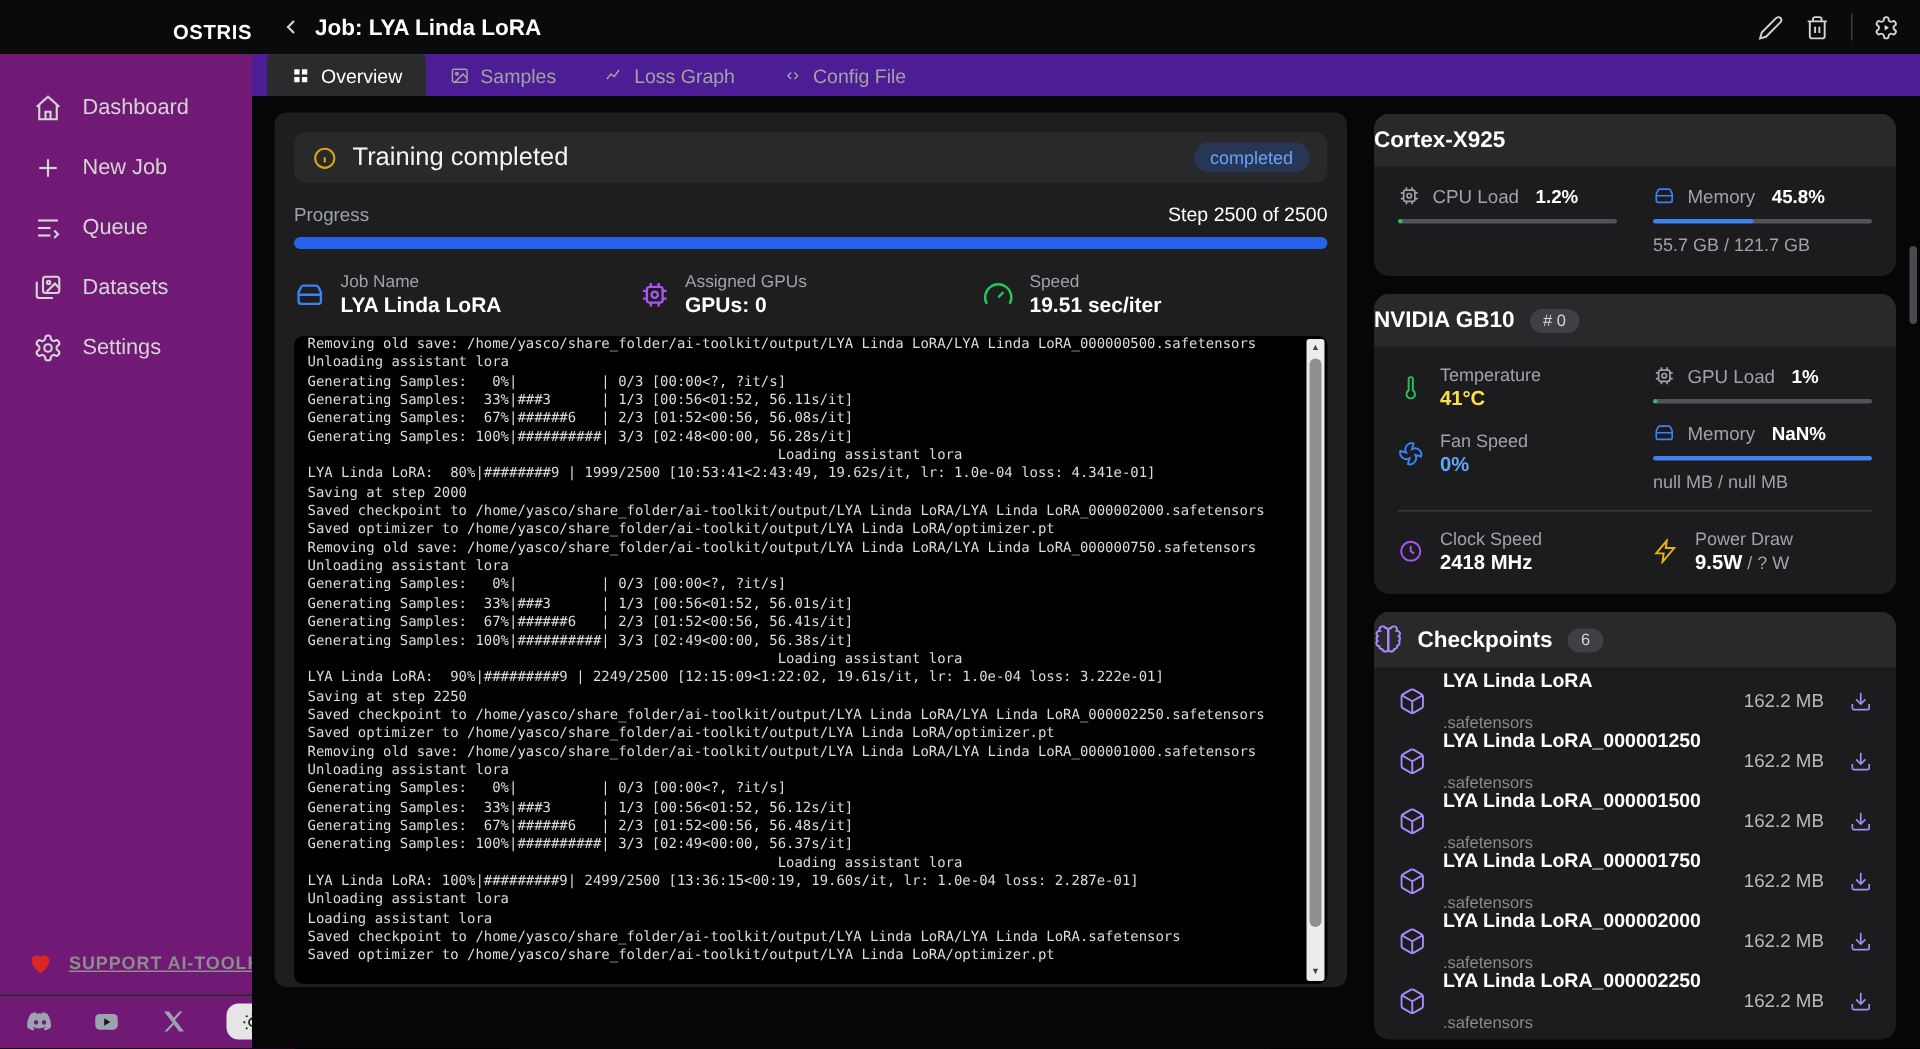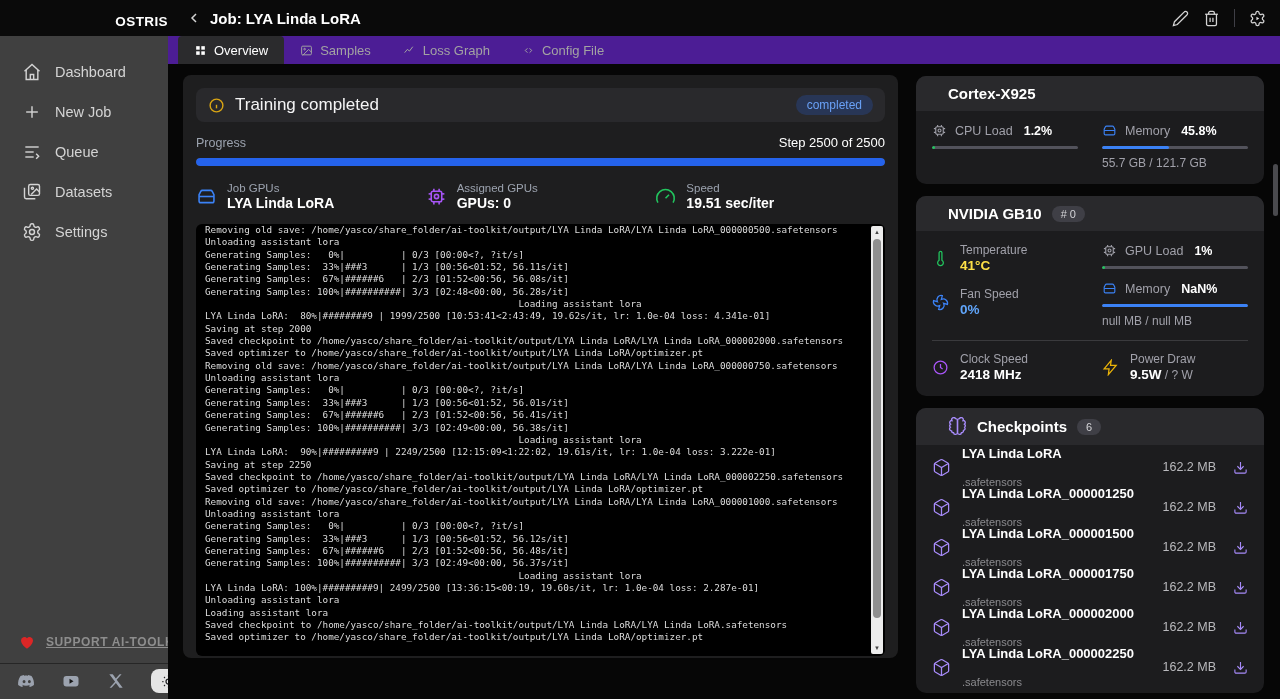--- a/index.html
+++ b/index.html
@@ -14,21 +14,21 @@
   .brand-primary { font-weight:700; font-size:13.5px; color:#fff; letter-spacing:.4px; }
   .brand-secondary { font-weight:400; font-size:13.5px; color:#a3a3a3; letter-spacing:.4px; margin-left:12px; }
   .job-head { display:flex; align-items:center; gap:8px; margin-left:18px; }
   .job-head svg { width:16px; height:16px; stroke:#d4d4d4; }
   .job-title { font-size:15px; font-weight:600; color:#fff; }
   .topbar-actions { margin-left:auto; display:flex; align-items:center; gap:14px; padding-right:14px; }
   .topbar-actions .ticon { width:17px; height:17px; stroke:#d4d4d4; fill:none; stroke-width:1.8; cursor:pointer; }
   .tb-divider { width:1px; height:18px; background:#3f3f46; }
 
   
-  .sidebar { position:absolute; left:0; top:36px; width:197px; height:663px; background:#404040; display:flex; flex-direction:column; }
+  .sidebar { position:absolute; left:0; top:36px; width:197px; height:663px; background:#701a75; display:flex; flex-direction:column; }
   .nav-items { padding-top:16px; display:flex; flex-direction:column; }
   .nav-item { display:flex; align-items:center; gap:13px; padding:10px 0 10px 22px; cursor:pointer; color:#d4d4d4; font-size:14.5px; }
   .nav-item svg { width:20px; height:20px; stroke:#d4d4d4; fill:none; stroke-width:1.7; }
   .sidebar-footer { margin-top:auto; }
   .support-row { display:flex; align-items:center; gap:10px; padding:10px 0 12px 18px; cursor:pointer; }
   .support-row svg { width:18px; height:18px; }
   .support-label { font-size:12px; font-weight:600; color:#8d8d8d; letter-spacing:.6px;text-decoration:underline; }
   .social-row { border-top:1px solid #262626; display:flex; align-items:center; justify-content:space-between; padding:5px 12px 6px 16px; }
   .social-icon { width:20px; height:20px; fill:#9ca3af; cursor:pointer; }
   .theme-toggle { background:#e5e5e5; border-radius:8px; width:34px; height:24px; display:flex; align-items:center; justify-content:center; cursor:pointer; }
@@ -68,21 +68,21 @@
   .log-line { font-family:"DejaVu Sans Mono", monospace; font-size:9.3px; line-height:12.35px; color:#dcdcdc; white-space:pre; }
   .con-scrollbar { position:absolute; top:2px; bottom:2px; right:2px; width:12px; background:#ececec; border-radius:2px; }
   .con-arrow { position:absolute; left:0; width:12px; height:12px; display:flex; align-items:center; justify-content:center; font-size:6px; color:#444; }
   .con-arrow.up { top:0; }
   .con-arrow.down { bottom:0; }
   .con-thumb { position:absolute; left:2px; right:2px; top:13px; bottom:36px; background:#8f8f8f; border-radius:5px; cursor:grab; }
 
   
   .right-col { position:absolute; left:748px; top:12px; width:348px; }
   .card { background:#1c1c1e; border-radius:10px; overflow:hidden; margin-bottom:12px; }
-  .card-header { background:#29292c; padding:9px 32px; display:flex; align-items:center; gap:10px; }
+  .card-header { background:#29292c; padding:9px 0; display:flex; align-items:center; gap:10px; }
   .card-title { font-size:15px; font-weight:700; color:#fff; }
   .pill-badge { background:#3f3f46; color:#d4d4d8; font-size:11px; font-weight:500; padding:2px 9px; border-radius:999px; }
   .card-body { padding:12px 16px 14px; }
 
   .meter-row { display:flex; align-items:center; gap:8px; }
   .meter-row svg { width:15px; height:15px; fill:none; stroke-width:1.8; }
   .meter-label { font-size:12.5px; color:#a1a1aa; }
   .meter-value { font-size:12.5px; font-weight:700; color:#fff; margin-left:3px; }
   .bar-track { margin-top:8px; height:3px; background:#52525b; border-radius:2px; overflow:hidden; }
   .bar-fill { height:100%; border-radius:2px; }
@@ -289,21 +289,21 @@
       </div>
 
       <div class="stats-row">
         <div class="stat">
           <svg viewBox="0 0 24 24" class="s-blue">
               <path d="M5.45 6.11 3.5 10v7a2 2 0 0 0 2 2h13a2 2 0 0 0 2-2v-7l-1.95-3.89A2 2 0 0 0 16.76 5H7.24a2 2 0 0 0-1.79 1.11Z"></path>
               <path d="M3.5 12h17"></path>
               <path d="M7 15.5h.01"></path>
             </svg>
           <div>
-              <div class="stat-label">Job GPUs</div>
+              <div class="stat-label">Job Name</div>
               <div class="stat-value">LYA Linda LoRA</div>
             </div>
         </div>
         <div class="stat">
           <svg viewBox="0 0 24 24" class="s-purple">
               <rect x="6" y="6" width="12" height="12" rx="2"></rect>
               <circle cx="12" cy="12" r="2.4"></circle>
               <path d="M9 3v3"></path>
               <path d="M15 3v3"></path>
               <path d="M9 18v3"></path>

